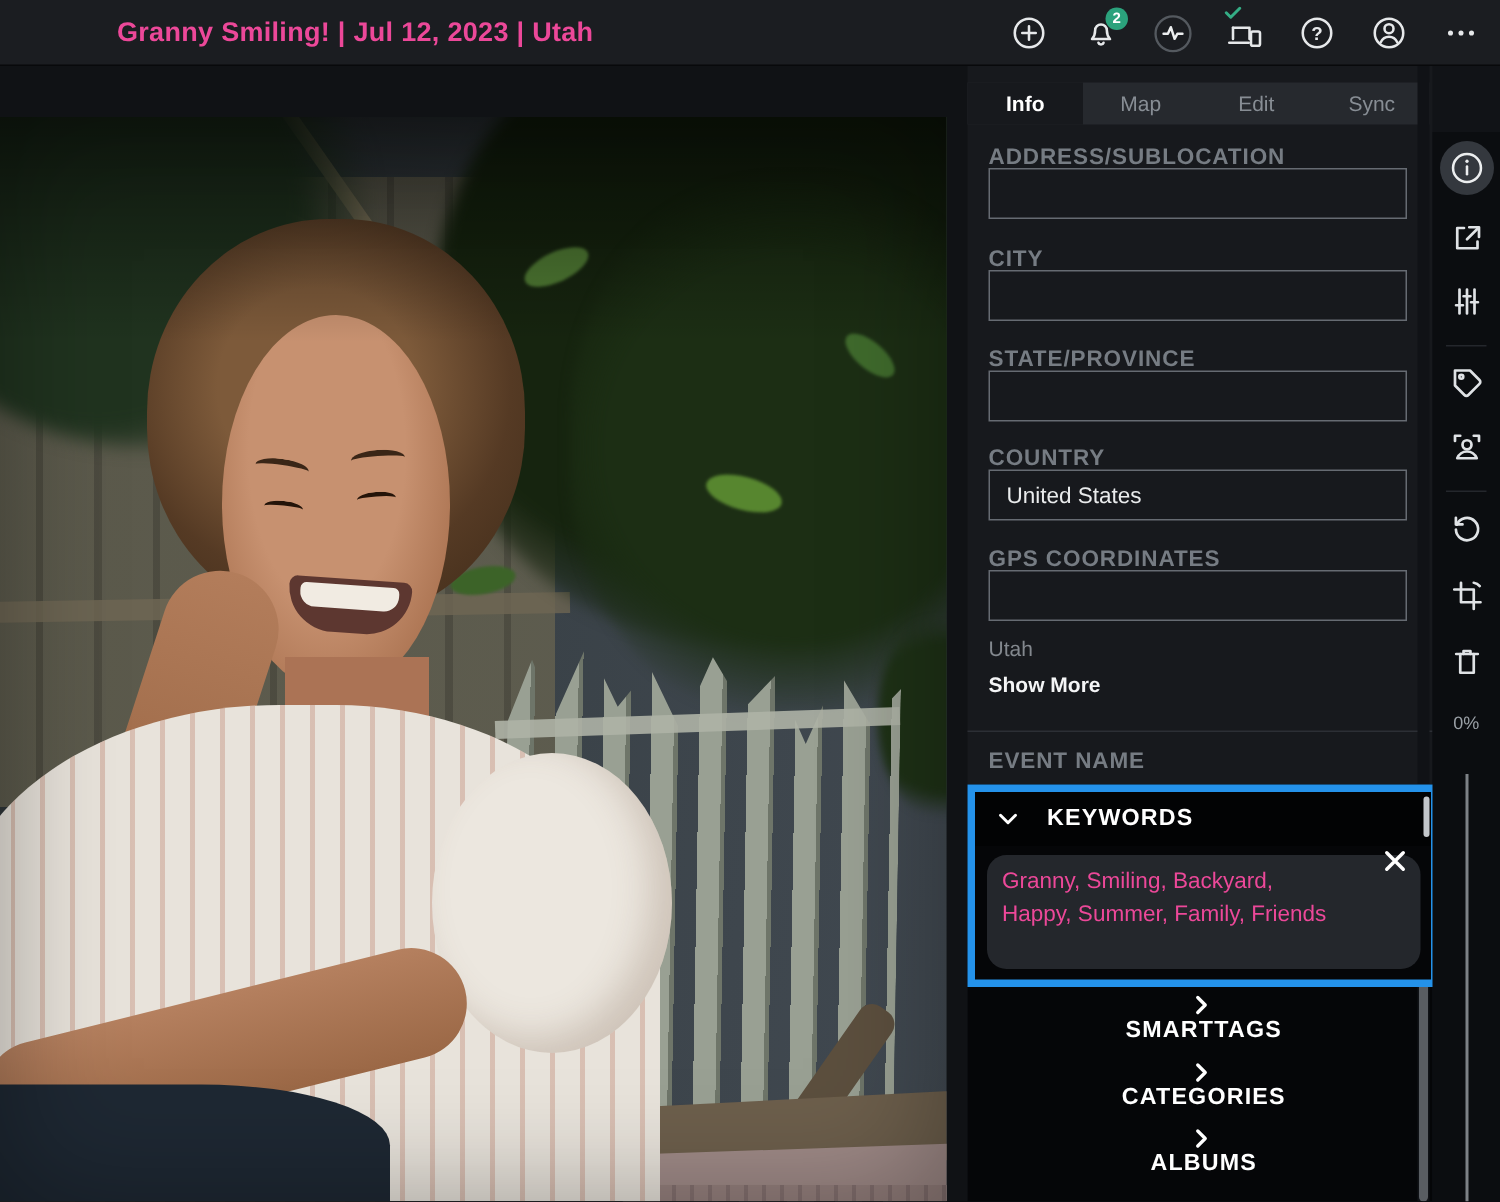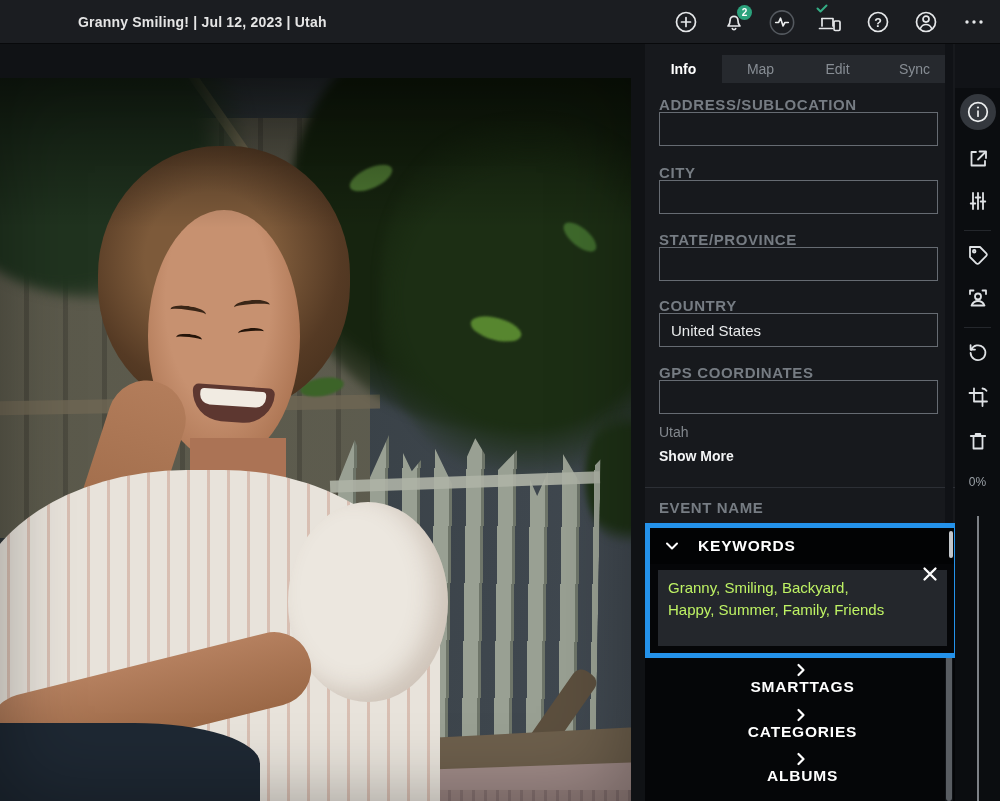--- a/index.html
+++ b/index.html
@@ -1,21 +1,21 @@
 <!DOCTYPE html>
 <html><head>
 <meta charset="utf-8">
 <style>
   * { margin:0; padding:0; box-sizing:border-box; }
   html,body { width:1000px; height:801px; background:#0b0d10; font-family:"Liberation Sans", sans-serif; }
   .app { position:relative; width:1000px; height:801px; overflow:hidden; background:#111317; }
 
   
   .topbar { position:absolute; left:0; top:0; width:1000px; height:44px; background:#1b1d21; border-bottom:1px solid #08090b; display:flex; align-items:center; z-index:30; }
-  .title { margin-left:78px; font-size:14px; font-weight:700; color:#e5e5e5; letter-spacing:.2px; }
+  .title { margin-left:78px; font-size:18px; font-weight:700; color:#ec4899; letter-spacing:.2px; }
   .topbar-icons { position:absolute; right:10px; top:0; height:44px; display:flex; align-items:center; gap:16px; }
   .tb-btn { position:relative; width:32px; height:36px; display:flex; align-items:center; justify-content:center; background:none; border:none; cursor:pointer; }
   .tb-btn svg { display:block; }
   .badge { position:absolute; top:1px; right:-2px; min-width:15px; height:15px; border-radius:8px; background:#2ba27c; color:#fff; font-size:10px; font-weight:700; display:flex; align-items:center; justify-content:center; padding:0 3px; }
   .sync-check { position:absolute; left:2px; top:0px; }
 
   
   .main { position:absolute; left:0; top:44px; width:904px; height:757px; }
 
   .viewer { position:absolute; left:0; top:0; width:645px; height:757px; background:#101215; overflow:hidden; }
@@ -35,21 +35,21 @@
   .show-more { position:absolute; left:14px; top:404px; font-size:14px; font-weight:600; color:#f4f5f6; background:none; border:none; cursor:pointer; font-family:"Liberation Sans",sans-serif; padding:0; }
   .divider { position:absolute; left:0; top:443px; width:100%; height:1px; background:#2c2f35; }
   .event-label { position:absolute; top:455px; }
 
   .black-zone { position:absolute; left:0; top:479px; width:100%; height:278px; background:#050608; }
 
   .kw-box { position:absolute; left:0; top:479px; right:-4px; height:135px; border:5px solid #2492ea; background:#050608; z-index:5; }
   .kw-header { display:flex; align-items:center; height:36px; background:#020304; cursor:pointer; }
   .kw-header svg { margin-left:14px; }
   .kw-title { margin-left:18px; font-size:15.5px; font-weight:700; letter-spacing:.8px; color:#ffffff; }
-  .kw-value { position:absolute; left:8px; right:7px; top:42px; bottom:7px; background:#24272c; color:#bef264; font-size:15px; line-height:22px; padding:7px 51px 7px 10px; cursor:text; }
+  .kw-value { position:absolute; left:8px; right:7px; top:42px; bottom:7px; background:#24272c; color:#ec4899; font-size:15px; line-height:22px; padding:7px 51px 7px 10px; cursor:text;border-radius:13px; }
   .kw-clear { position:absolute; right:12px; top:34px; background:none; border:none; cursor:pointer; padding:2px; }
   .kw-thumb { position:absolute; right:1px; top:3px; width:4px; height:27px; background:#c3c7cb; border-radius:2px; cursor:pointer; }
 
   .section-row { position:absolute; left:0; width:296px; height:40px; display:flex; align-items:center; background:transparent; border:none; cursor:pointer; z-index:6;flex-direction:column; }
   .section-row svg { margin-left:15px; }
   .section-label { margin-left:19px; font-size:15.5px; font-weight:700; letter-spacing:.8px; color:#ffffff; }
 
   .panel-scrollbar { position:absolute; left:300px; top:0; width:8px; height:757px; background:#101216; }
   .panel-thumb { position:absolute; left:1px; top:607px; width:6px; height:150px; background:#595d62; border-radius:3px; cursor:pointer; }
 

